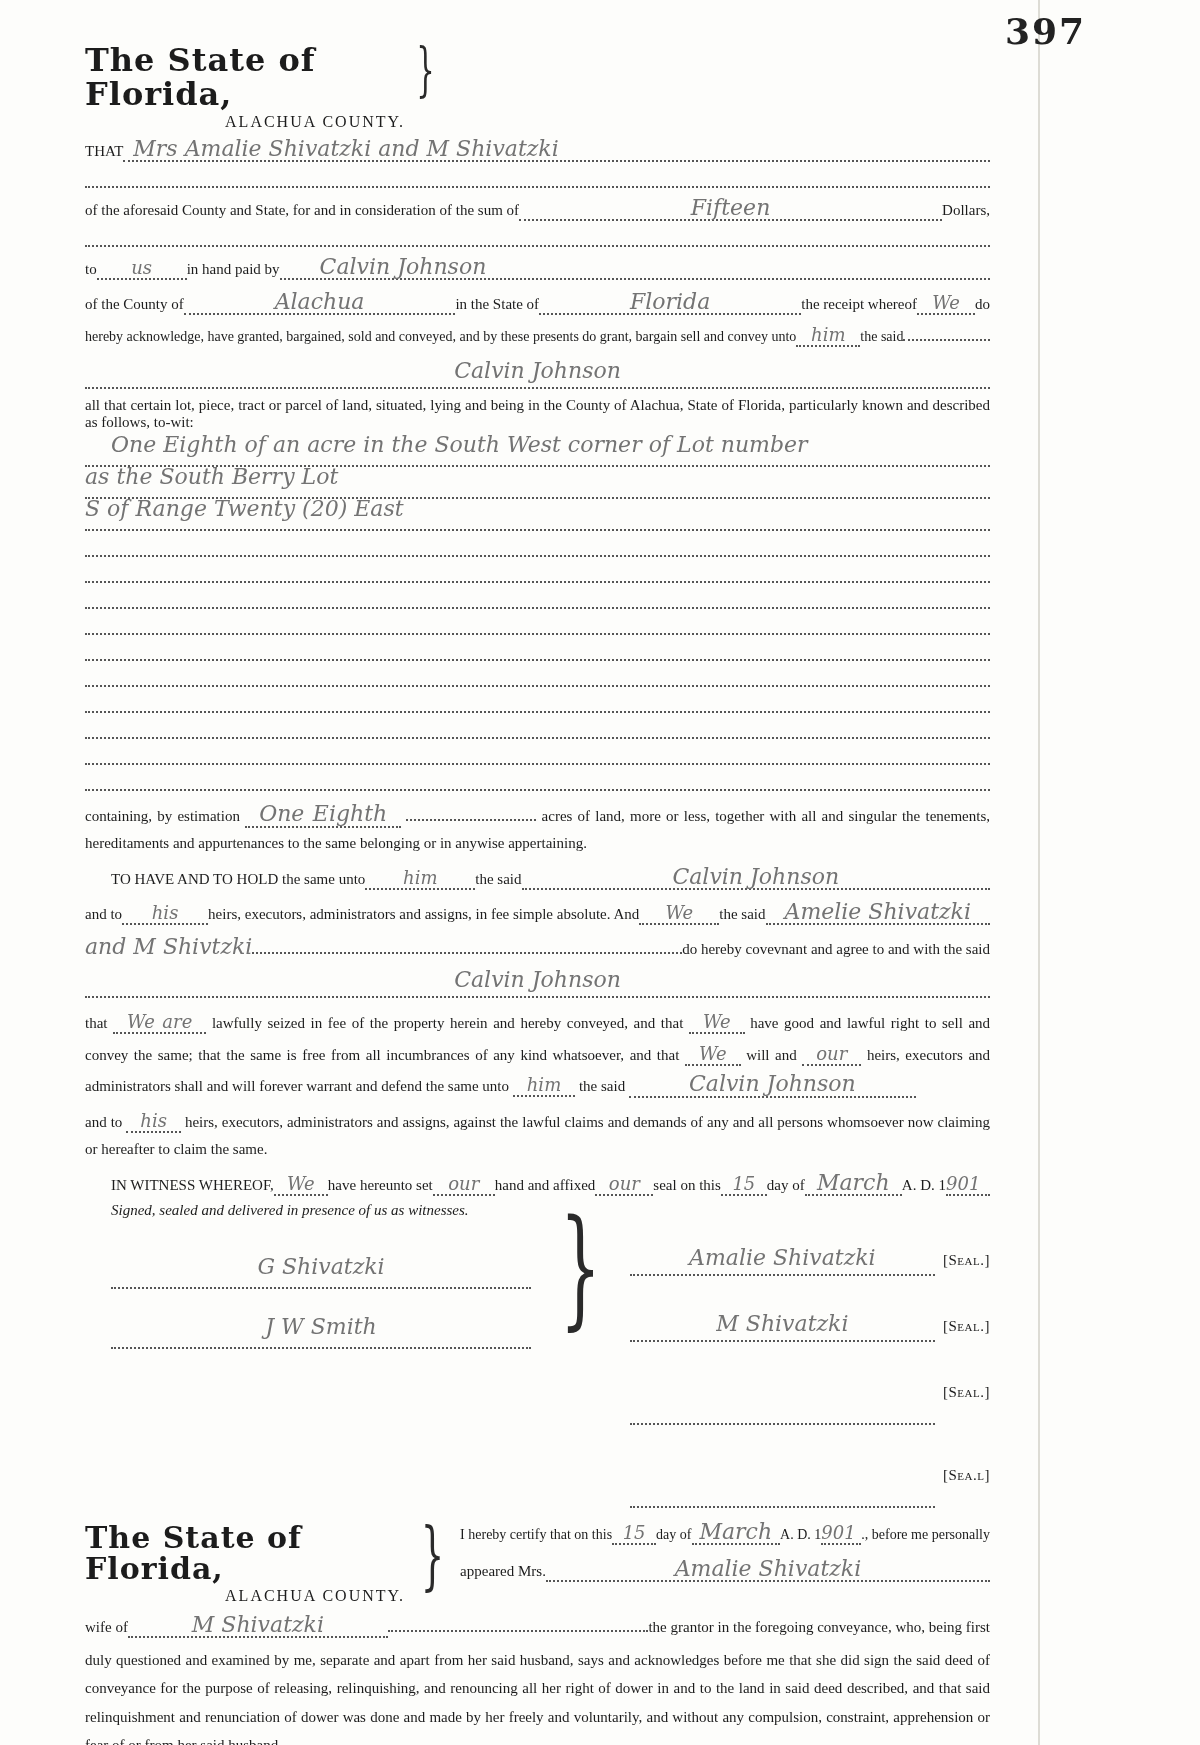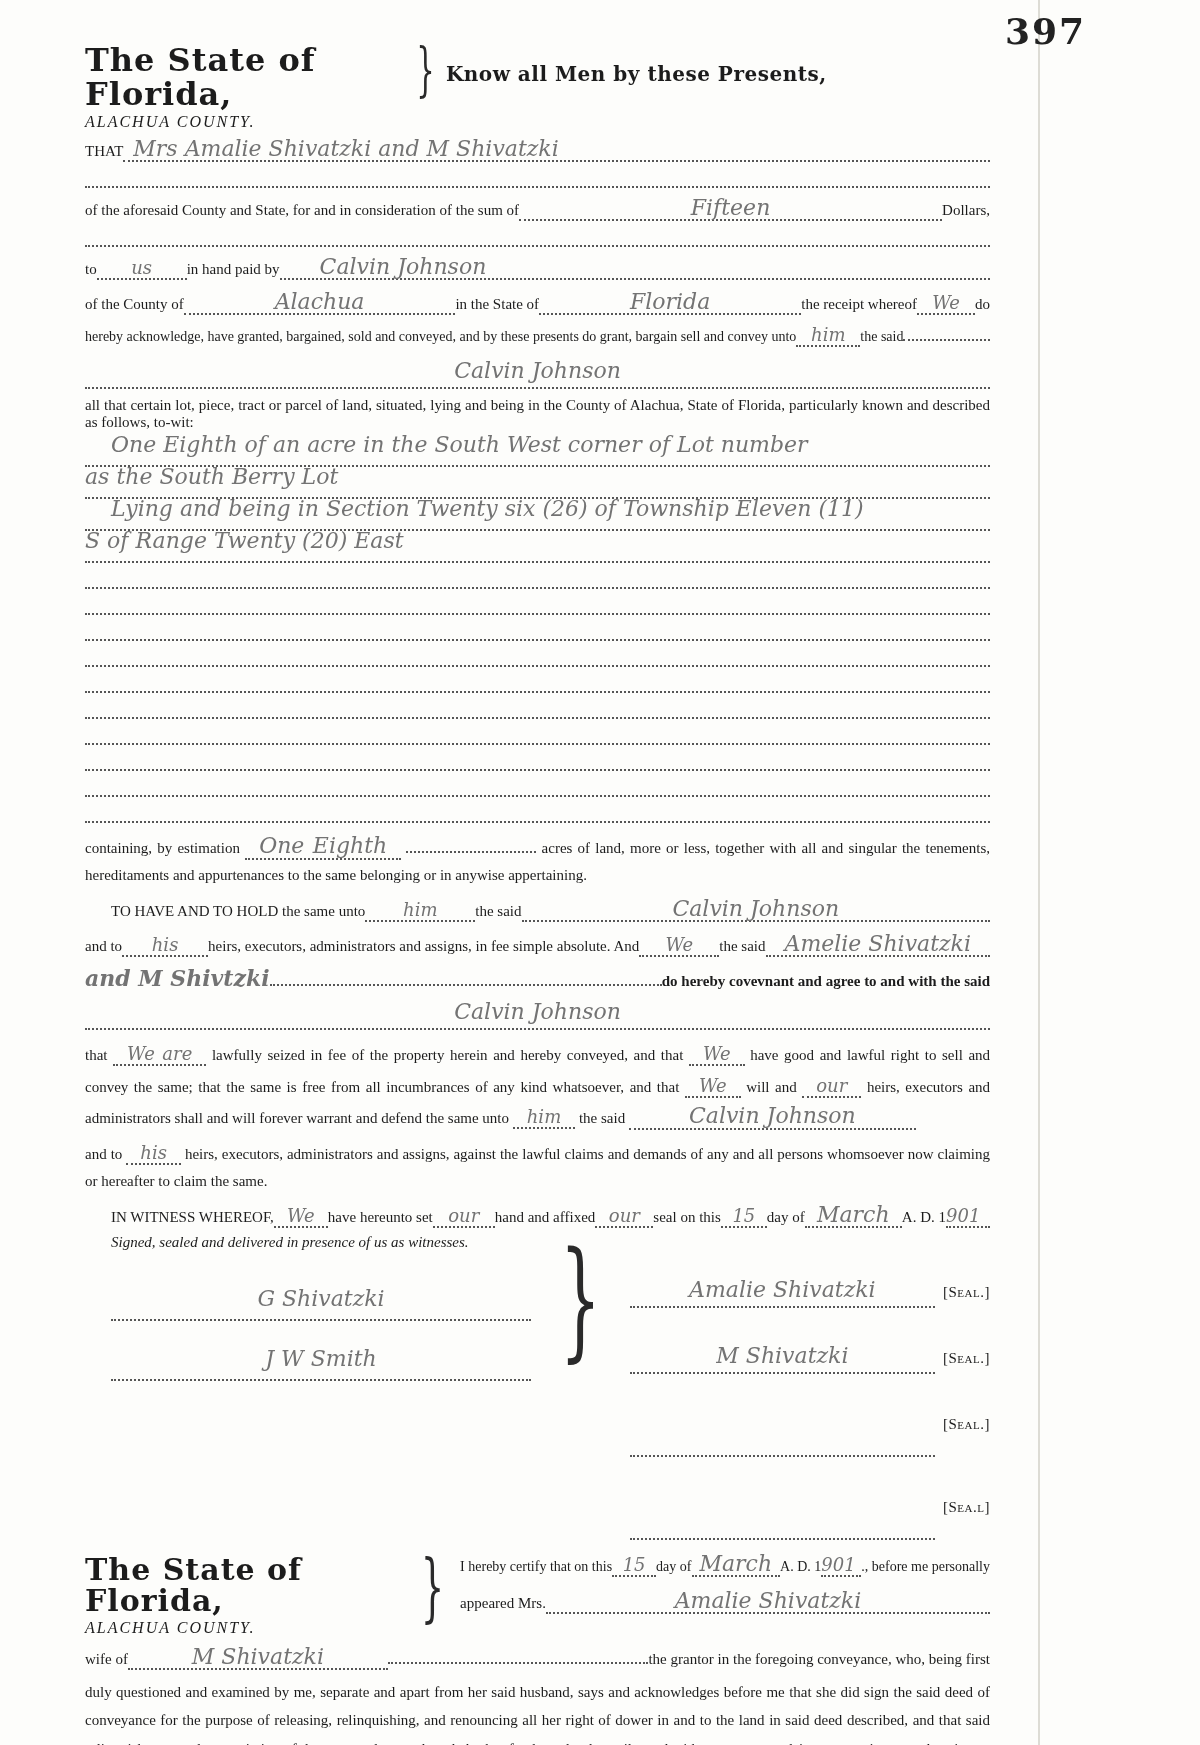--- a/index.html
+++ b/index.html
@@ -9,21 +9,21 @@
     font-family:"Liberation Serif", serif; color:#1c1c1c; font-size:15px;
   }
   .vrule { position:absolute; top:0; bottom:0; left:1038px; width:2px; background:#dddcd5; }
   .pagenum {
     position:absolute; top:10px; left:1005px;
     font-family:"DejaVu Serif", serif; font-size:36px; font-weight:bold; letter-spacing:2px; color:#222;
   }
   .content { position:absolute; left:85px; top:44px; width:905px; }
 
   .gothic { font-family:"DejaVu Serif", serif; font-weight:bold; letter-spacing:1px; font-size:32px; line-height:1.05; }
-  .county { font-size:16px; letter-spacing:2px; text-align:left; margin-top:2px;font-style:italic; }
+  .county { font-size:16px; letter-spacing:2px; text-align:right; margin-top:2px; }
   .presents { font-family:"DejaVu Serif", serif; font-weight:bold; font-size:20px; letter-spacing:0.5px; }
   .brace { display:inline-block; font-family:"DejaVu Serif", serif; font-weight:normal; transform:scaleX(0.5); transform-origin:center; color:#2a2a2a; line-height:0.9; }
 
   .row { display:flex; align-items:baseline; }
   .grow { flex:1 1 auto; min-width:20px; }
   .dot { border-bottom:2px dotted #555; }
   .nw { white-space:nowrap; }
   .ctr { text-align:center; justify-content:center; }
   .it { font-style:italic; }
   .sc { font-variant:small-caps; letter-spacing:0.5px;margin-top:28px; }
@@ -49,21 +49,20 @@
   <div class="pagenum">397</div>
 
   <div class="content">
 
     <div class="row" style="align-items:flex-start;">
       <div class="stateblock">
         <div class="gothic">The State of Florida,</div>
         <div class="county">ALACHUA COUNTY.</div>
       </div>
       <span class="brace" style="font-size:58px; margin:0 2px;">}</span>
-      <div class="presents" style="margin-top:18px;">Know all Men by these Presents,</div>
     </div>
 
     <div class="row" style="margin-top:8px;">
       <span class="nw">THAT</span>
       <span class="grow dot" style="text-align:left; padding-left:10px;">
         <span class="hw hw-lg">Mrs Amalie Shivatzki and M Shivatzki</span>
       </span>
     </div>
     <div class="blank"></div>
 
@@ -105,23 +104,20 @@
     </div>
 
     <p class="just" style="margin-top:8px;">all that certain lot, piece, tract or parcel of land, situated, lying and being in the County of Alachua, State of Florida, particularly known and described as follows, to-wit:</p>
 
     <div class="dotline" style="margin-top:4px; height:30px; padding-left:26px;">
         <span class="hw hw-lg">One Eighth of an acre in the South West corner of Lot number</span>
       </div>
     <div class="dotline" style="height:30px;">
         <span class="hw hw-lg">as the South Berry Lot</span>
       </div>
-    <div class="dotline" style="height:30px; padding-left:26px;">
-        <span class="hw hw-lg">Lying and being in Section Twenty six (26) of Township Eleven (11)</span>
-      </div>
     <div class="dotline" style="height:30px;">
         <span class="hw hw-lg">S of Range Twenty (20) East</span>
       </div>
 
     <div class="blank"></div>
     <div class="blank"></div>
     <div class="blank"></div>
     <div class="blank"></div>
     <div class="blank"></div>
     <div class="blank"></div>
@@ -144,21 +140,21 @@
       <span class="grow dot ctr"><span class="hw hw-lg">Calvin Johnson</span></span>
     </div>
     <div class="row" style="margin-top:12px;">
       <span class="nw">and to</span>
       <span class="dot ctr" style="width:86px;"><span class="hw">his</span></span>
       <span class="nw">heirs, executors, administrators and assigns, in fee simple absolute.   And</span>
       <span class="dot ctr" style="width:80px;"><span class="hw">We</span></span>
       <span class="nw">the said</span>
       <span class="grow dot ctr"><span class="hw hw-lg">Amelie Shivatzki</span></span>
     </div>
-    <div class="row" style="margin-top:12px;font-weight:bold;">
+    <div class="row" style="margin-top:12px;">
       <span class="hw hw-lg">and M Shivtzki</span>
       <span class="grow dot"></span>
       <span class="nw">do hereby covevnant and agree to and with the said</span>
     </div>
     <div class="dotline ctr" style="margin-top:12px; height:26px;">
       <span class="hw hw-lg">Calvin Johnson</span>
     </div>
 
     <p class="just" style="margin-top:10px; line-height:2.1;">
       <span>that</span>

